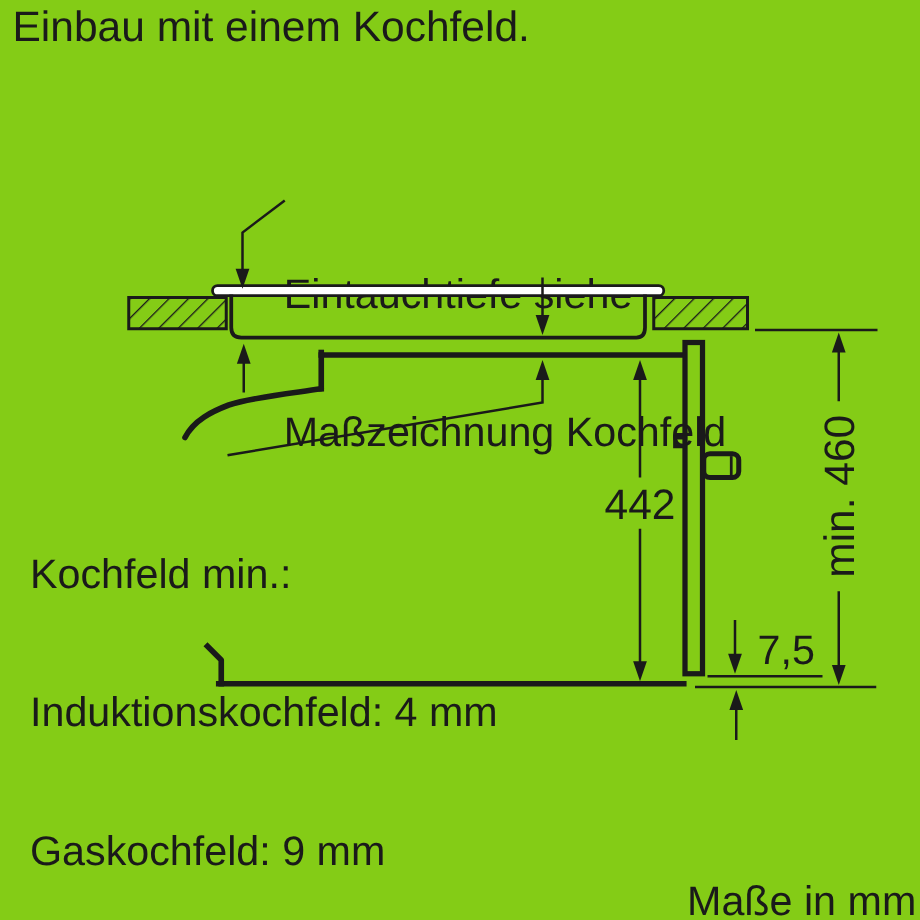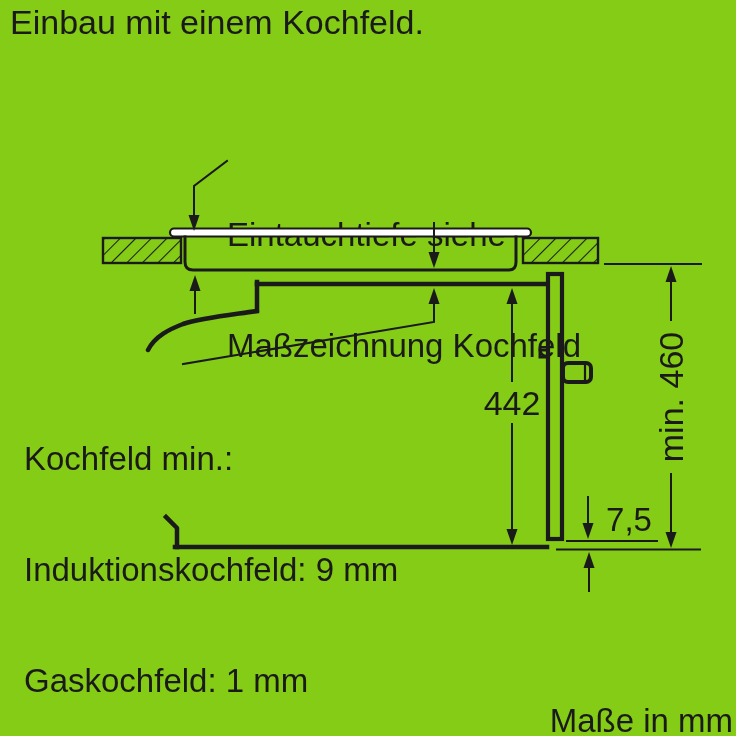--- a/index.html
+++ b/index.html
@@ -30,22 +30,22 @@
 
   <div class="txt title">Einbau mit einem Kochfeld.</div>
 
   <div class="txt callout-eintauchtiefe">
     <div>Eintauchtiefe siehe</div>
     <div>Maßzeichnung Kochfeld</div>
   </div>
 
   <div class="txt callout-abstand">
     <div>Kochfeld min.:</div>
-    <div>Induktionskochfeld: 9 mm</div>
-    <div>Gaskochfeld: 1 mm</div>
+    <div>Induktionskochfeld: 4 mm</div>
+    <div>Gaskochfeld: 9 mm</div>
     
   </div>
 
   <div class="txt footer-note">Maße in mm</div>
 
   <svg width="736" height="736" viewBox="0 0 736 736" style="position:absolute;left:0;top:0;" stroke-linecap="square" fill="none">
 
     <defs>
       <pattern id="hatch" width="11" height="11" patternUnits="userSpaceOnUse" patternTransform="rotate(45)">
         <line x1="0" y1="0" x2="0" y2="11" stroke="#1a1a1a" stroke-width="2.1"></line>

